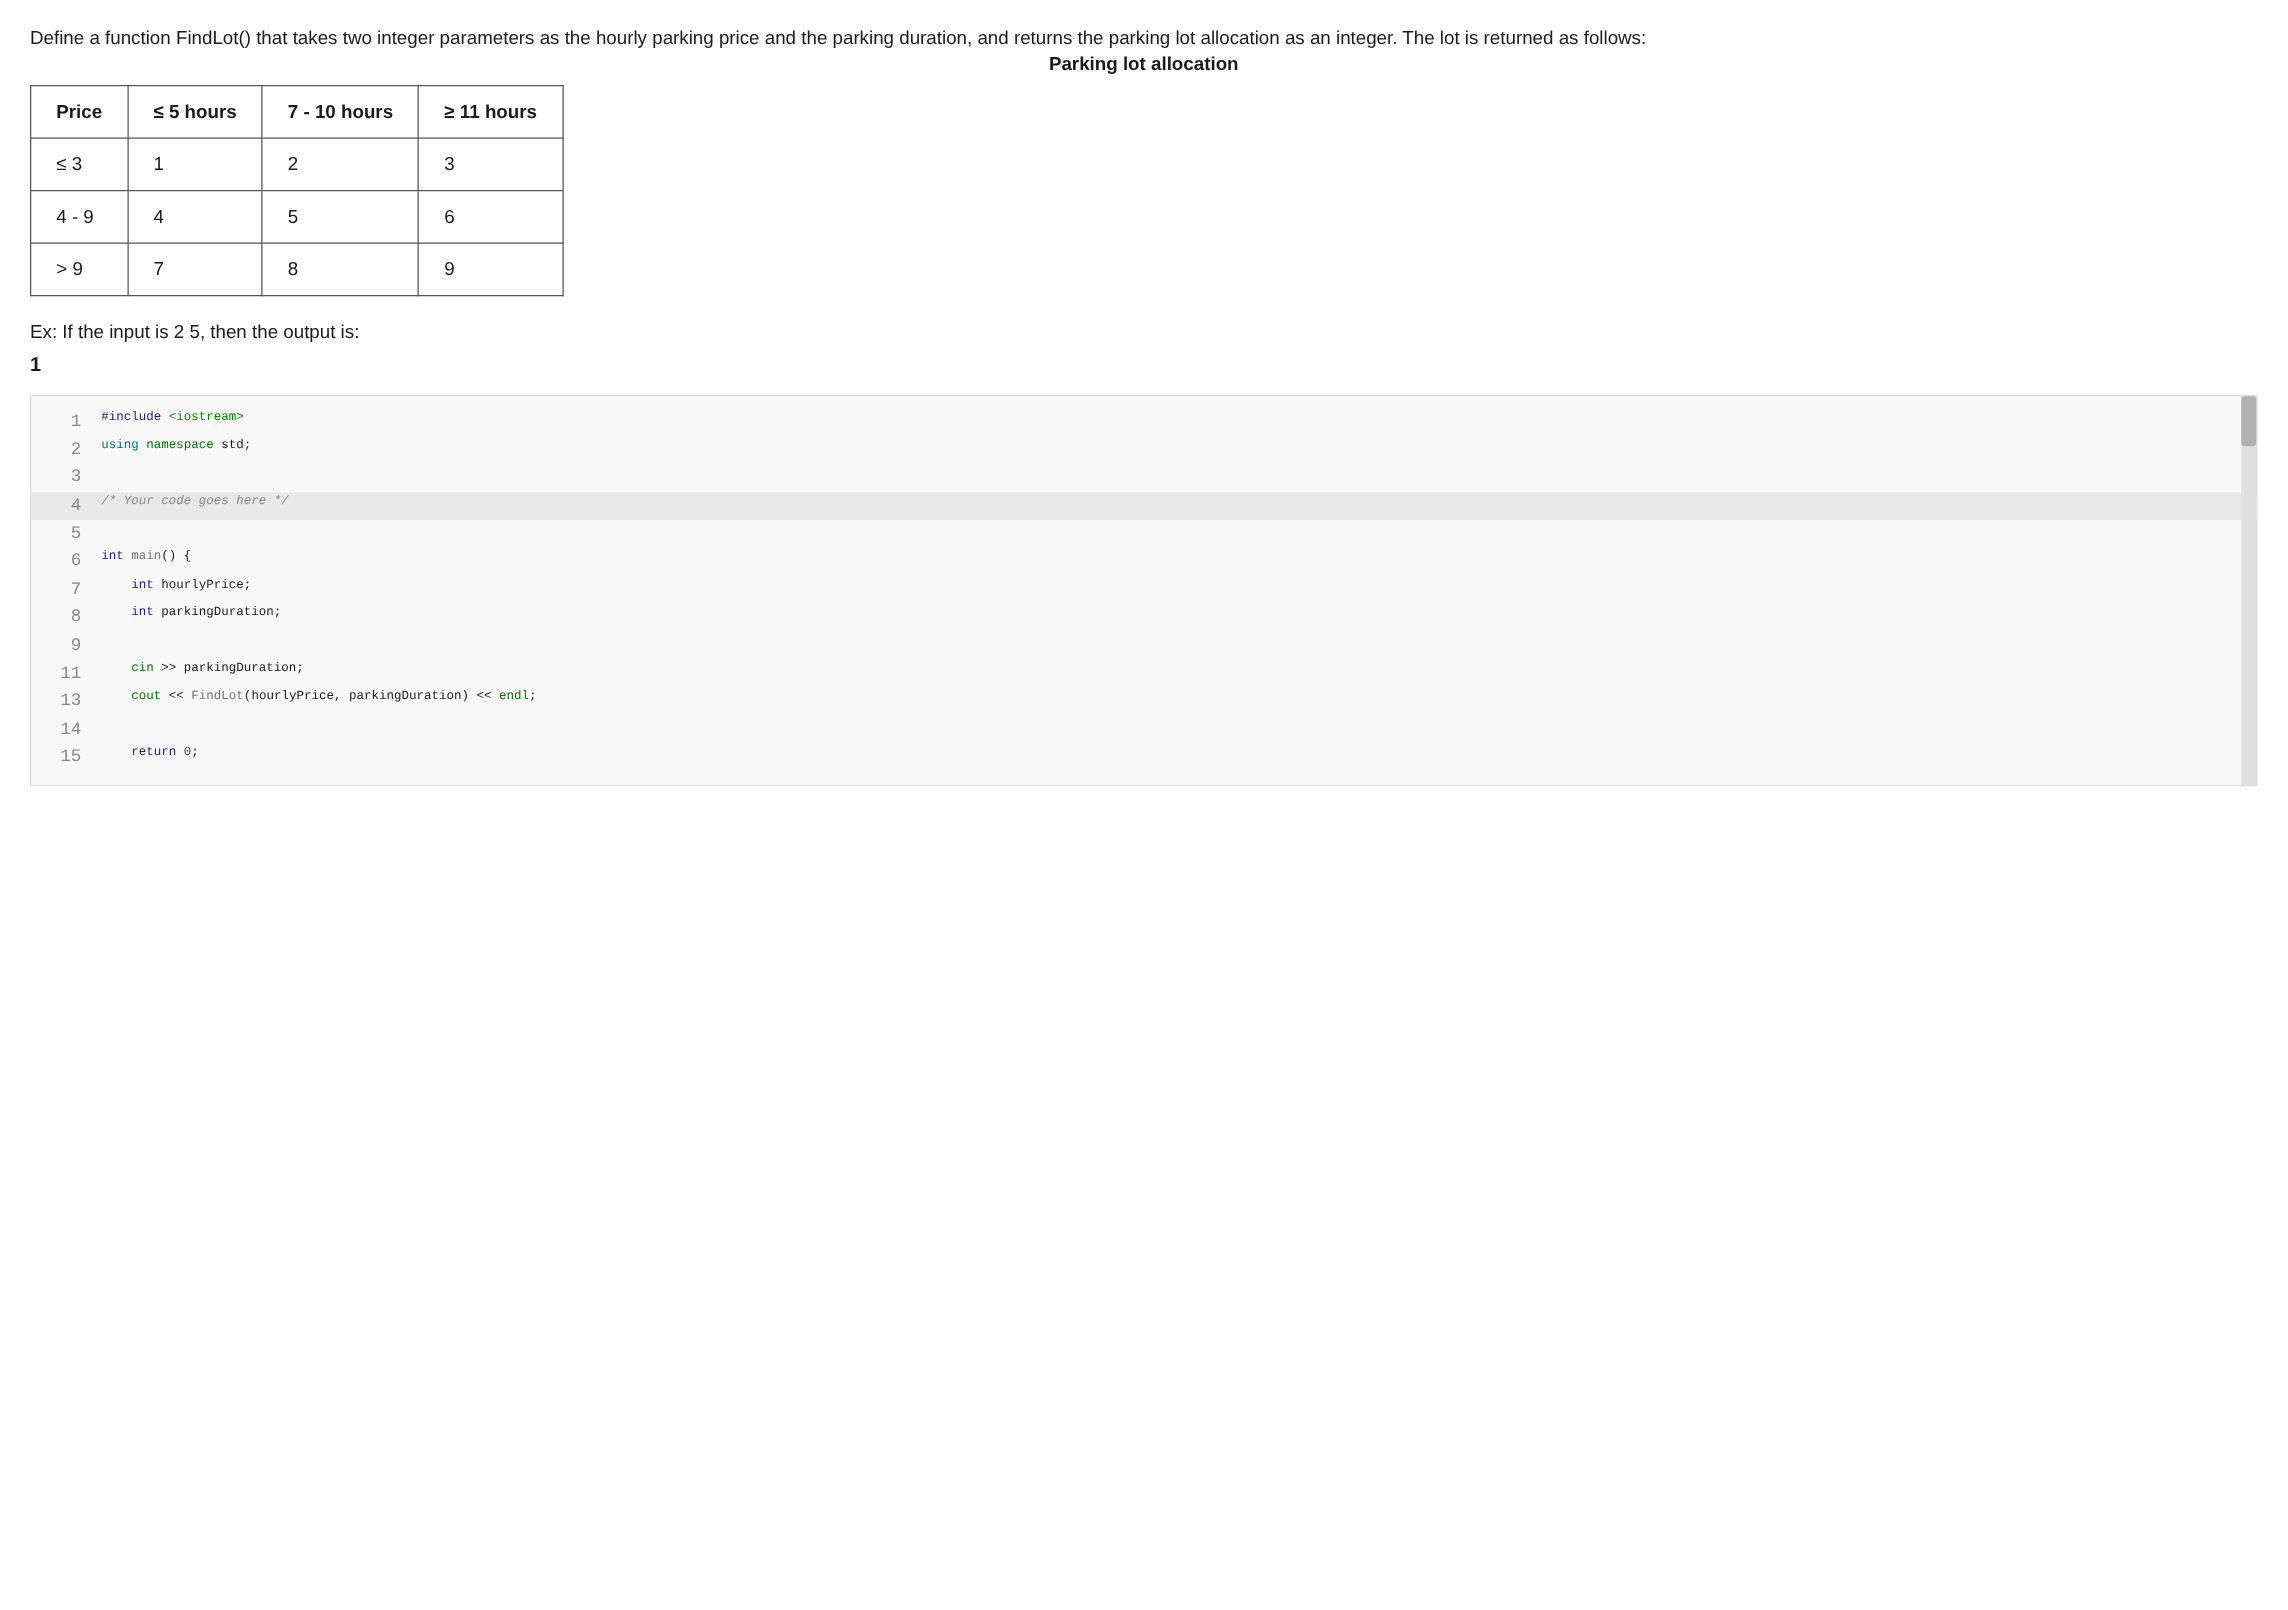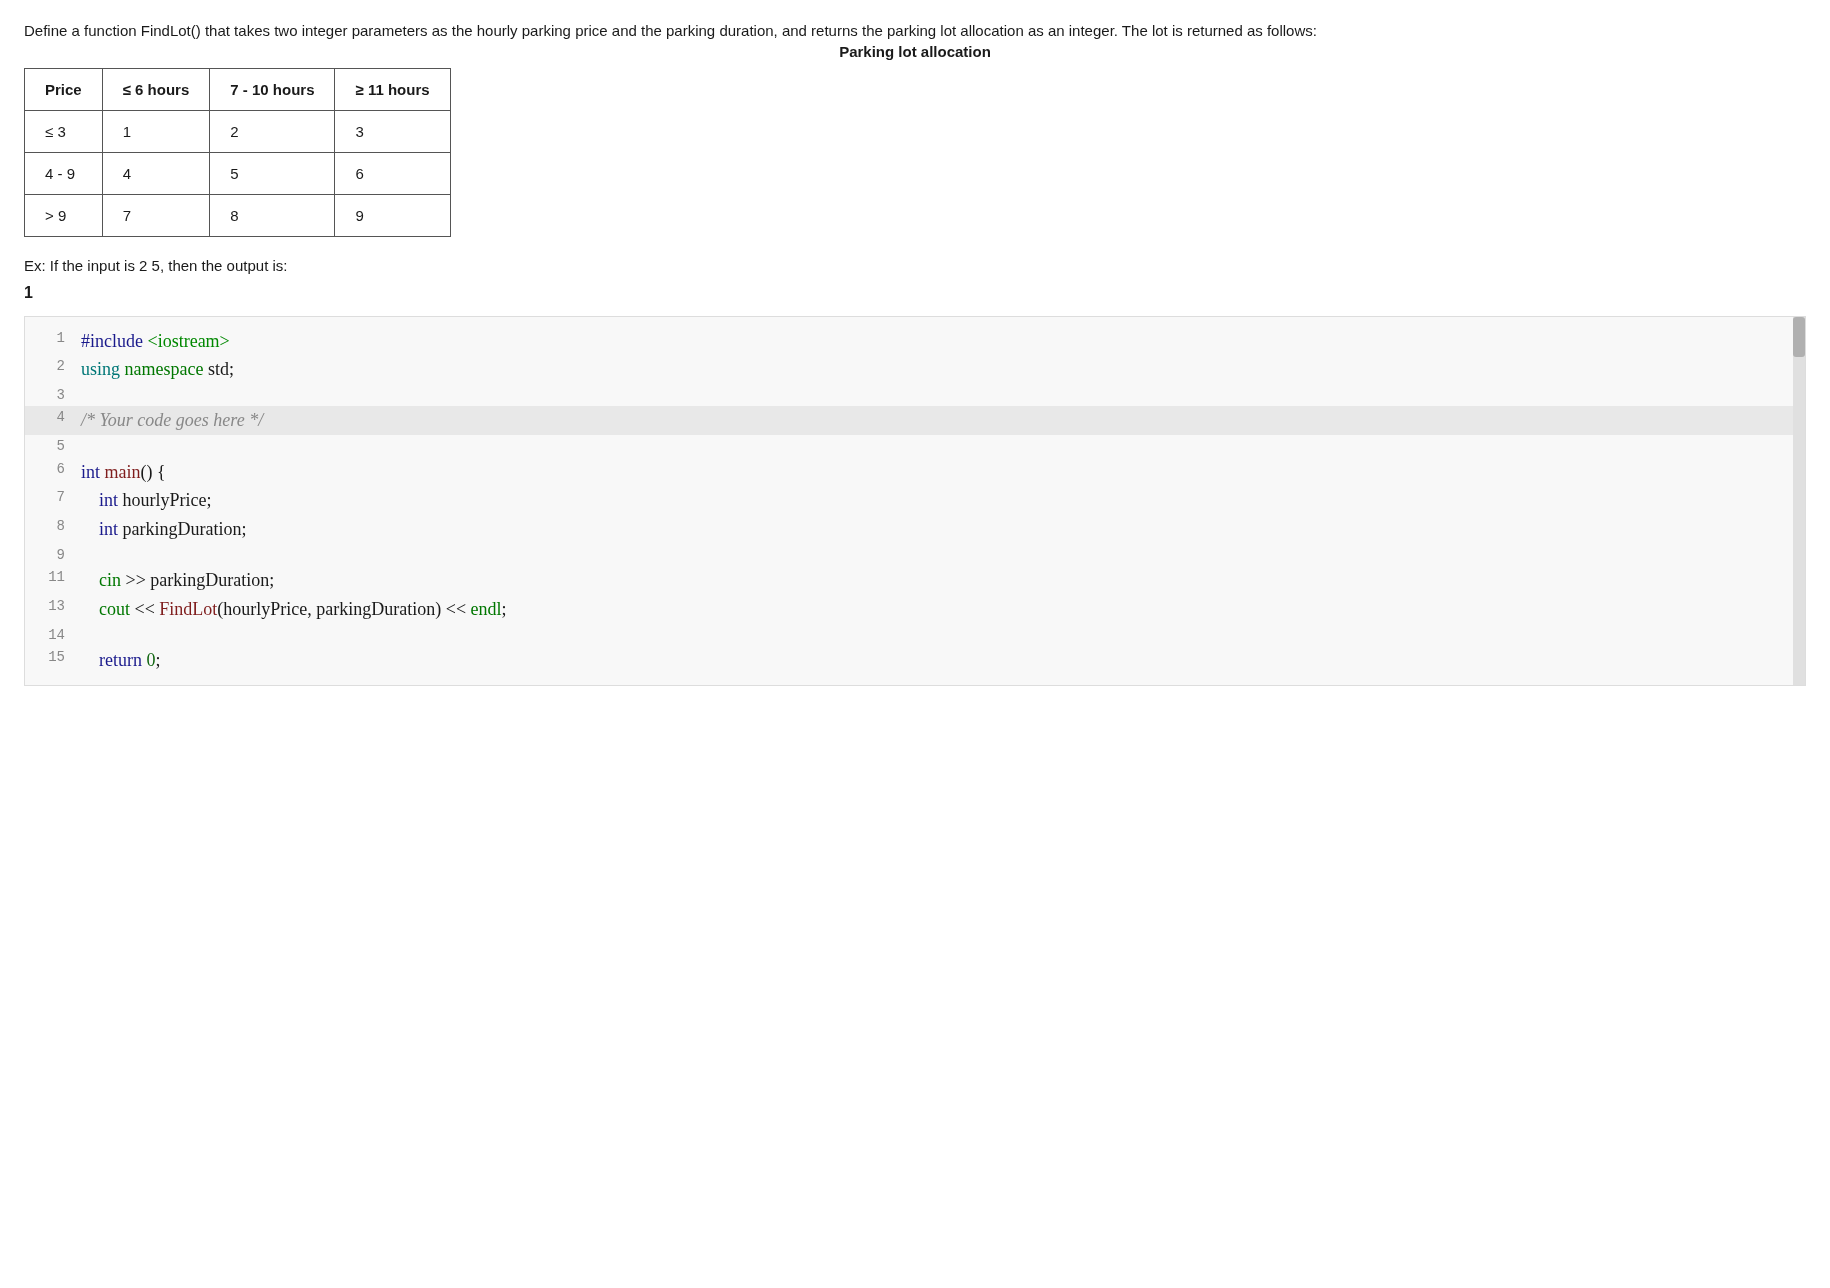--- a/index.html
+++ b/index.html
@@ -97,32 +97,32 @@
       min-width: 30px;
       text-align: right;
       margin-right: 16px;
       user-select: none;
       font-size: 14px;
     }
 
     .code-content {
       flex: 1;
       white-space: pre;
-      font-family: Liberation Serif, serif;
-      font-size: 18px;
+      font-family: Liberation Mono, monospace;
+      font-size: 10px;
     }
 
     
     .kw-blue { color: #1a1a8c; }       
     .kw-green { color: #007700; }      
     .kw-teal { color: #007777; }
     .include-color { color: #1a1a8c; }
     .lib-color { color: #008800; }
     .comment-color { color: #888; font-style: italic; }
-    .fn-color { color: #7f1d1d; margin-top: 32px; }
+    .fn-color { color: #737373; margin-top: 32px; }
     .num-color { color: #116611; }
     .punct-color { color: #1a1a1a; }
     .var-color { color: #1a1a1a; }
 
     .scrollbar-indicator {
       position: absolute;
       right: 0;
       top: 0;
       width: 12px;
       height: 100%;
@@ -143,21 +143,21 @@
 <body>
 
 <p class="description">Define a function FindLot() that takes two integer parameters as the hourly parking price and the parking duration, and returns the parking lot allocation as an integer. The lot is returned as follows:</p>
 
 <p class="table-title">Parking lot allocation</p>
 
 <table class="parking-table">
   <thead>
     <tr>
       <th>Price</th>
-      <th>≤ 6 hours</th>
+      <th>≤ 5 hours</th>
       <th>7 - 10 hours</th>
       <th>≥ 11 hours</th>
     </tr>
   </thead>
   <tbody>
     <tr>
       <td>≤ 3</td>
       <td>1</td>
       <td>2</td>
       <td>3</td>

